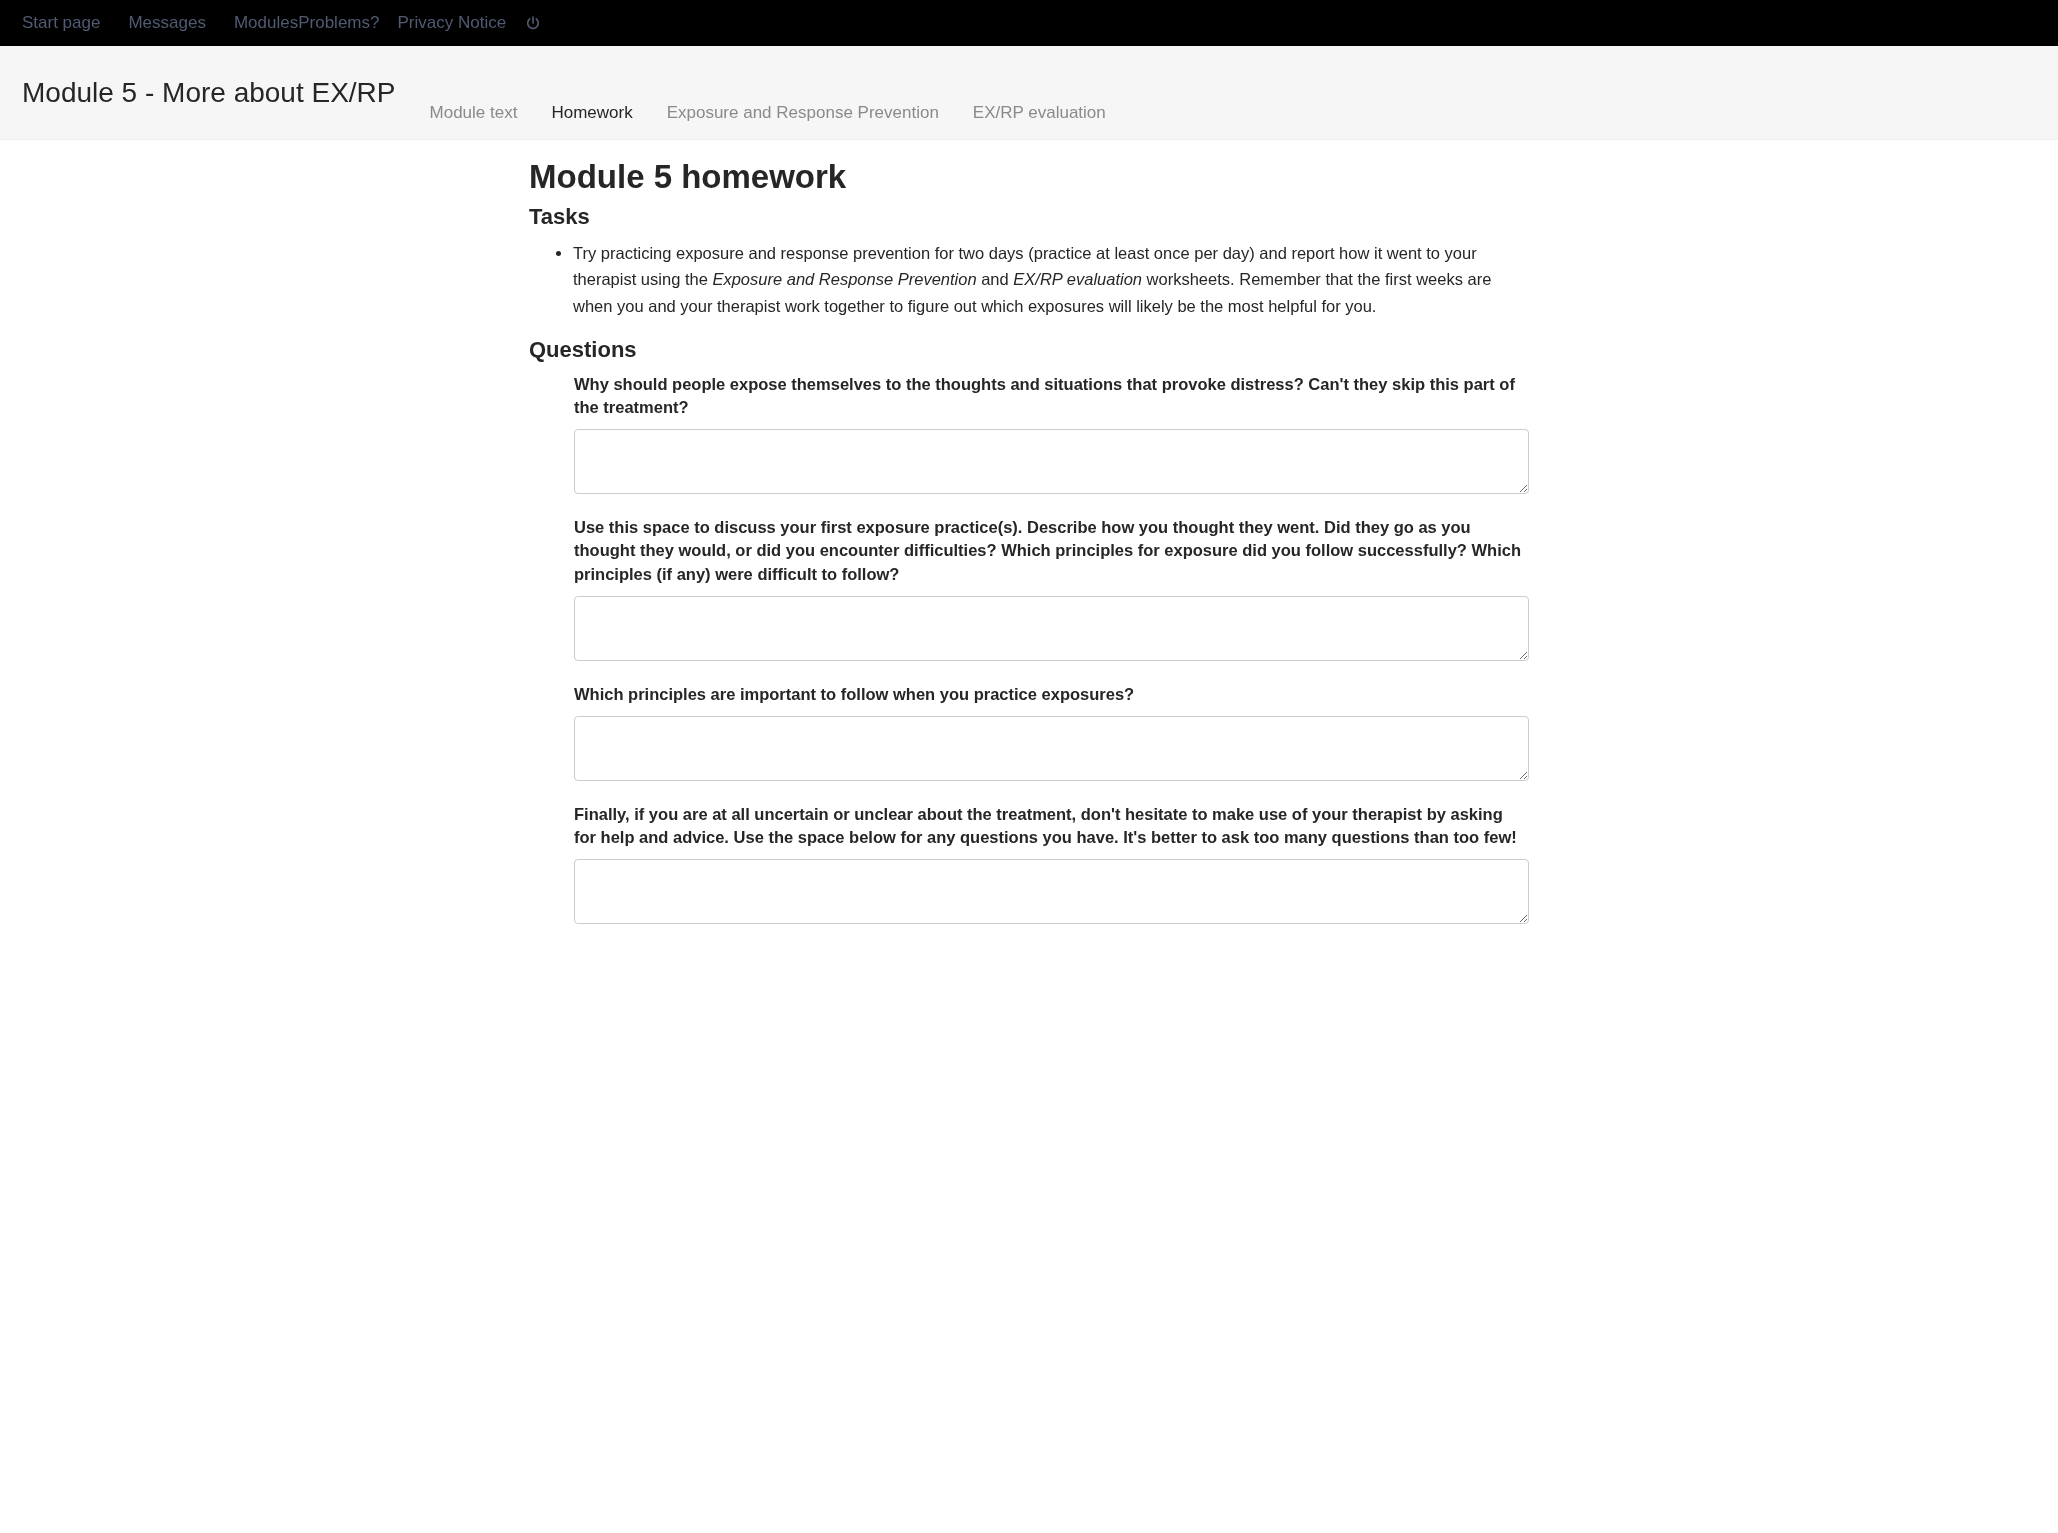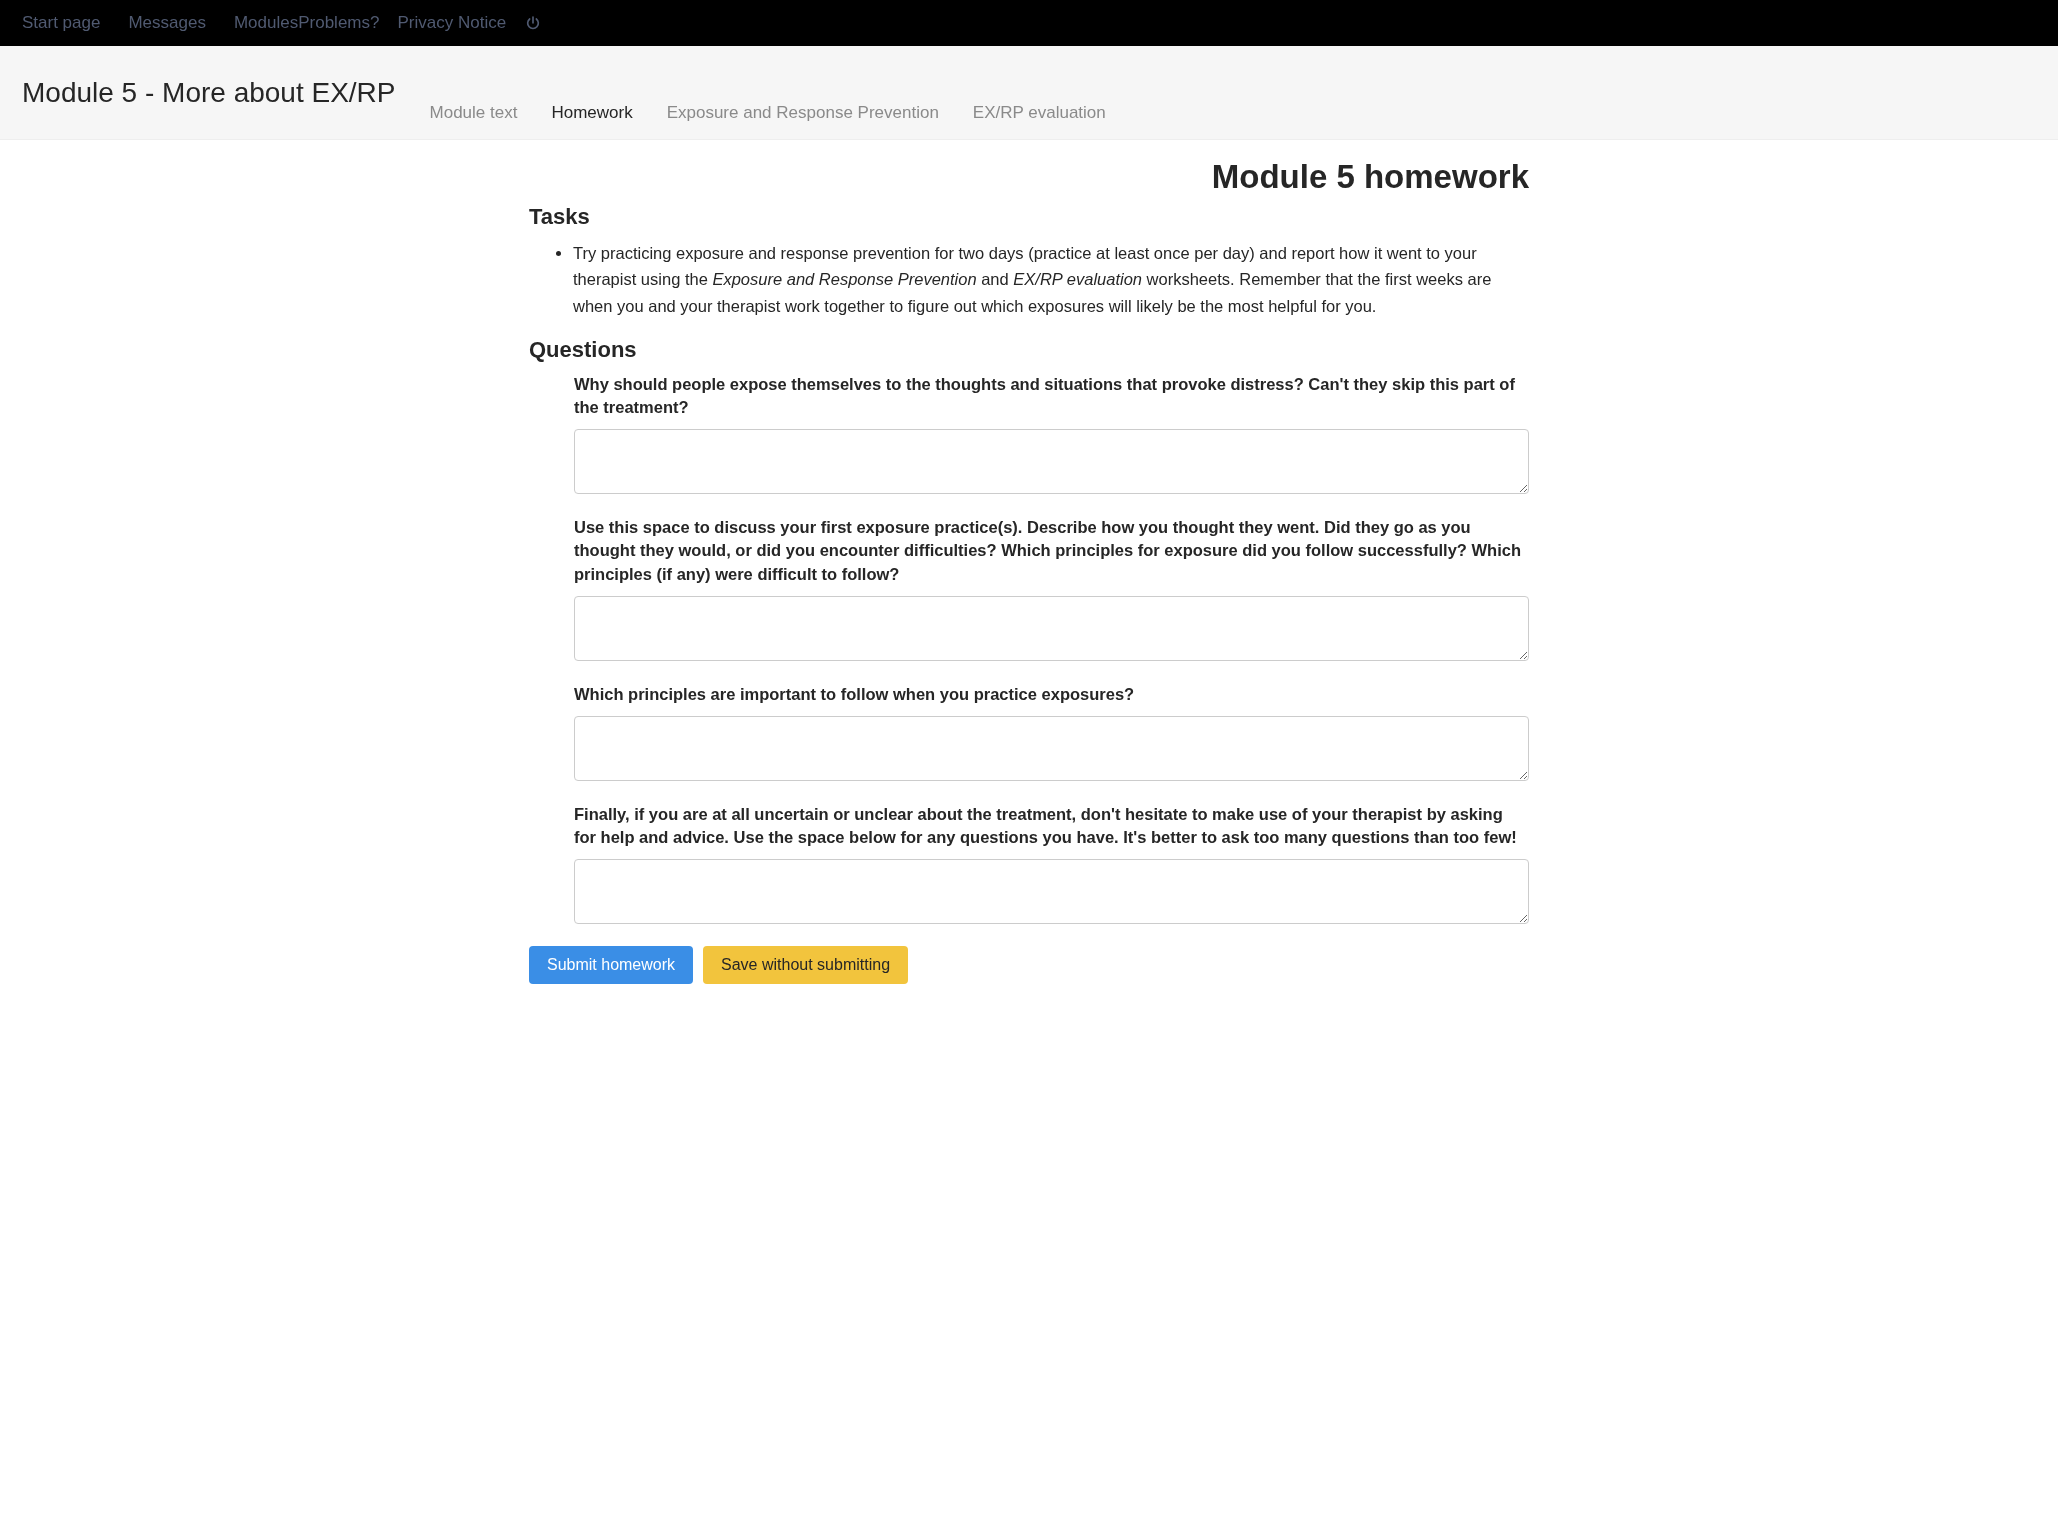--- a/index.html
+++ b/index.html
@@ -70,21 +70,20 @@
     .content {
       max-width: 1040px;
       margin: 0 auto;
       padding: 18px 20px 40px 20px;
     }
     h1 {
       font-size: 33px;
       font-weight: 600;
       color: #262626;
       margin-bottom: 8px;
-      text-align: right;
     }
     h2 {
       font-size: 22px;
       font-weight: 600;
       color: #262626;
       margin-bottom: 10px;
     }
     .tasks-section {
       margin-bottom: 18px;
     }
@@ -203,18 +202,14 @@
     <div class="question-block">
       <label class="question-label">Which principles are important to follow when you practice exposures?</label>
       <textarea style=""></textarea>
     </div>
 
     <div class="question-block">
       <label class="question-label">Finally, if you are at all uncertain or unclear about the treatment, don't hesitate to make use of your therapist by asking for help and advice. Use the space below for any questions you have. It's better to ask too many questions than too few!</label>
       <textarea style=""></textarea>
     </div>
 
-    <div class="button-row">
-      <button class="btn btn-primary">Submit homework</button>
-      <button class="btn btn-warning">Save without submitting</button>
-    </div>
   </div>
 </div>
 
 </body></html>

